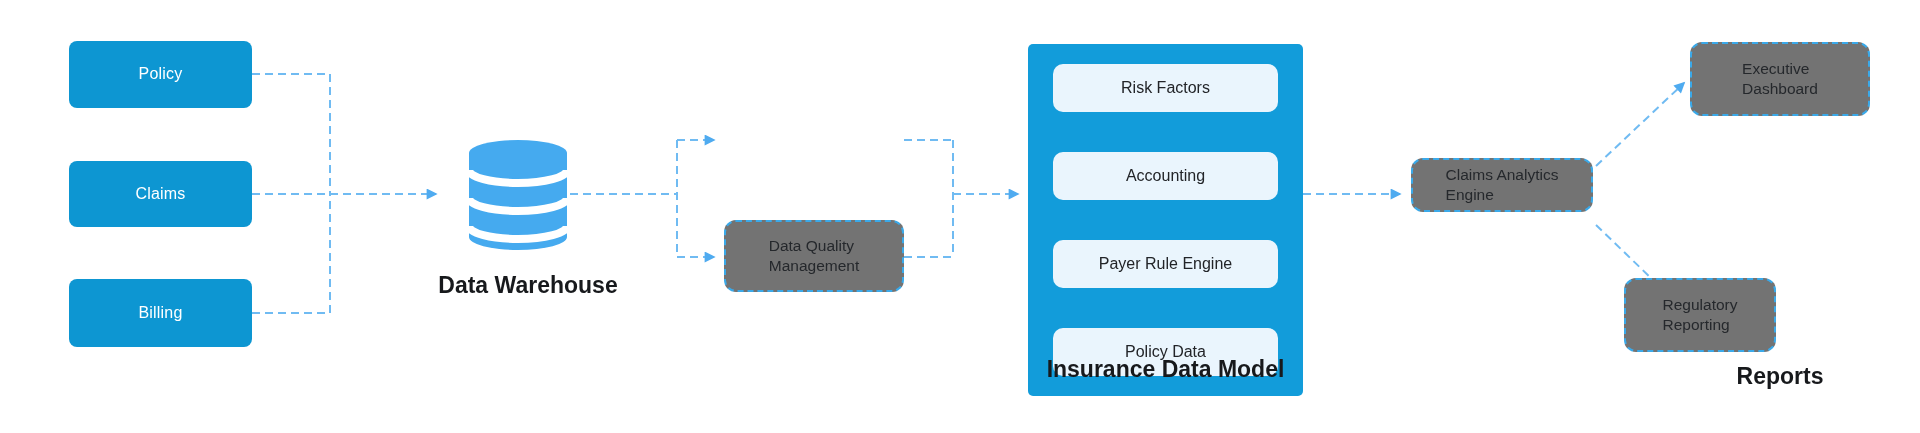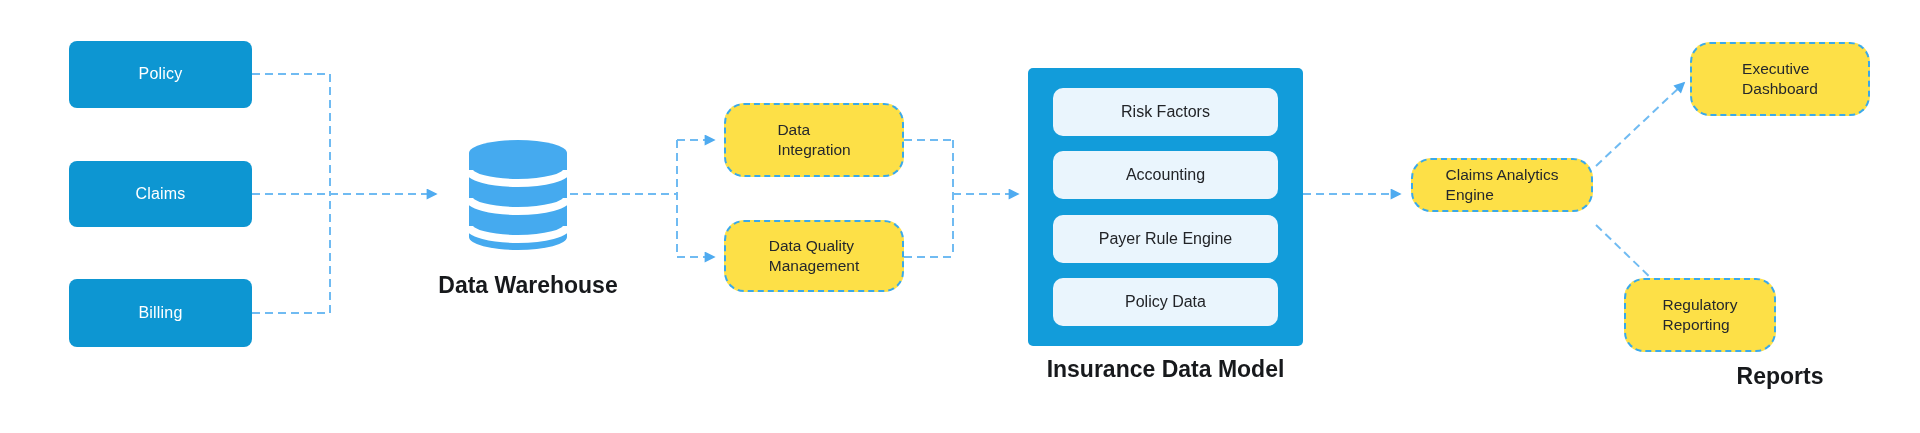--- a/index.html
+++ b/index.html
@@ -11,21 +11,21 @@
   .wire{fill:none;stroke:#70bbf2;stroke-width:2;stroke-dasharray:8 5;}
   .node{
     position:absolute;display:flex;align-items:center;justify-content:center;
     white-space:pre-line;line-height:1.3;box-sizing:border-box;
   }
   .solid-box{
     background:#0d96d2;color:#ffffff;border-radius:8px;
     font-size:16px;letter-spacing:.2px;
   }
   .dashed-box{
-    background:#fde047;border:2px dashed #3aa9e9;border-radius:20px;
+    background:#737373;border:2px dashed #3aa9e9;border-radius:12px;
     color:#25282c;font-size:15.5px;
   }
   .container-box{
     position:absolute;background:#129cda;border-radius:5px;box-sizing:border-box;
     display:flex;flex-direction:column;justify-content:space-between;
     padding:20px 25px;
   }
   .inner-box{
     background:#eaf5fd;border-radius:10px;height:48px;
     display:flex;align-items:center;justify-content:center;
@@ -83,26 +83,24 @@
       <path class="wire" d="M1596,225 L1680,306" marker-end="url(#arr)"></path>
     </g>
   </svg>
 
   <div class="node solid-box" style="left:69px;top:41px;width:183px;height:67px;">Policy</div>
   <div class="node solid-box" style="left:69px;top:161px;width:183px;height:66px;">Claims</div>
   <div class="node solid-box" style="left:69px;top:279px;width:183px;height:68px;">Billing</div>
 
   <div class="caption" style="left:398px;top:272px;width:260px;">Data Warehouse</div>
 
-  <div class="node dashed-box" style="left:724px;top:103px;width:180px;height:74px;">Data
-Integration</div>
   <div class="node dashed-box" style="left:724px;top:220px;width:180px;height:72px;">Data Quality
 Management</div>
 
-  <div class="container-box" style="left:1028px;top:68px;width:275px;height:278px;">
+  <div class="container-box" style="left:1028px;top:44px;width:275px;height:352px;">
     <div class="inner-box">Risk Factors</div>
     <div class="inner-box">Accounting</div>
     <div class="inner-box">Payer Rule Engine</div>
     <div class="inner-box">Policy Data</div>
   </div>
   <div class="caption" style="left:1028px;top:356px;width:275px;">Insurance Data Model</div>
 
   <div class="node dashed-box" style="left:1411px;top:158px;width:182px;height:54px;">Claims Analytics
 Engine</div>
 

